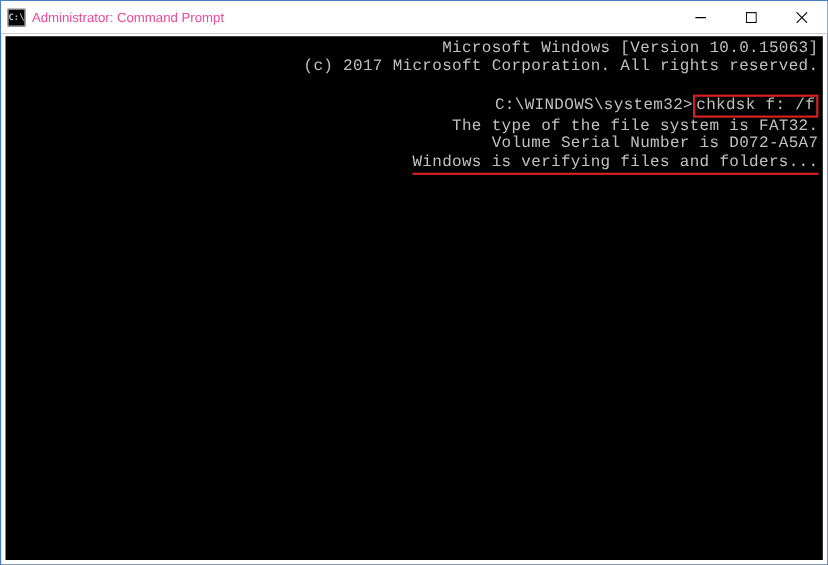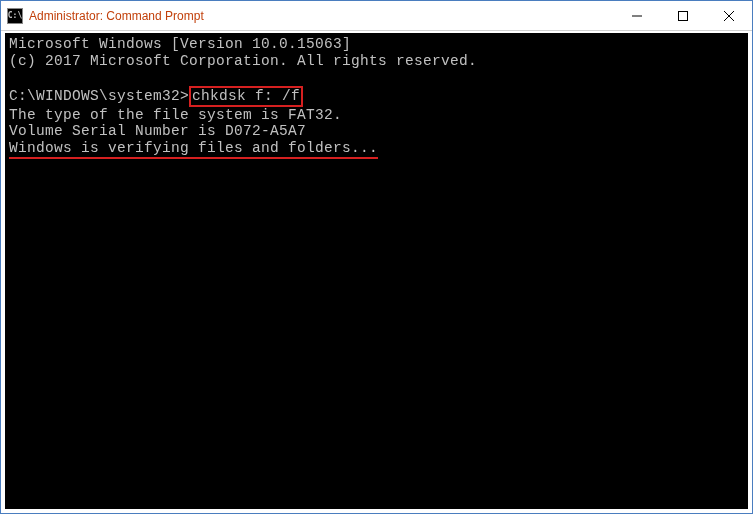--- a/index.html
+++ b/index.html
@@ -40,21 +40,21 @@
       justify-content: center;
       font-size: 8px;
       color: #c0c0c0;
       font-family: Consolas, monospace;
       font-weight: bold;
       border: 1px solid #888;
     }
     .titlebar-text {
       flex: 1;
       font-size: 12px;
-      color: #c2410c;
+      color: #ec4899;
     }
     .titlebar-buttons {
       display: flex;
       height: 100%;
     }
     .titlebar-btn {
       width: 46px;
       height: 100%;
       display: flex;
       align-items: center;
@@ -75,20 +75,21 @@
       font-family: Consolas, "Courier New", monospace;
       font-size: 14.5px;
       padding: 3px 4px;
       line-height: 1.15;
       white-space: pre;
       overflow: hidden;
       letter-spacing: 0.3px;
       position: relative;
       border: 4px solid #ffffff;
       border-top: 2px solid #ffffff;
+      text-align: right;
     }
     .hl-red-box {
       border: 2px solid #d62020;
       padding: 0 1px;
       display: inline-block;
     }
     .hl-red-underline {
       border-bottom: 2px solid #d62020;
       padding-bottom: 0;
       display: inline-block;

